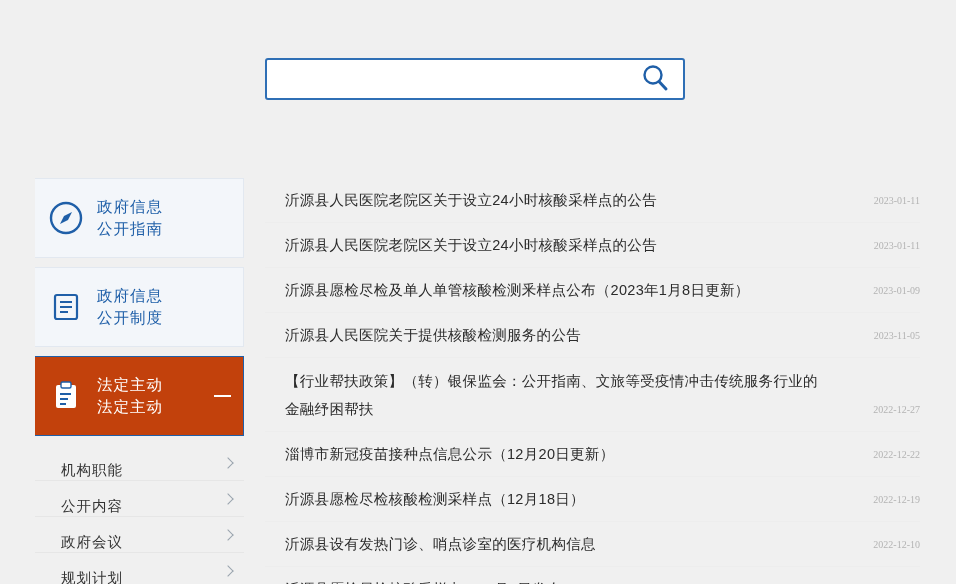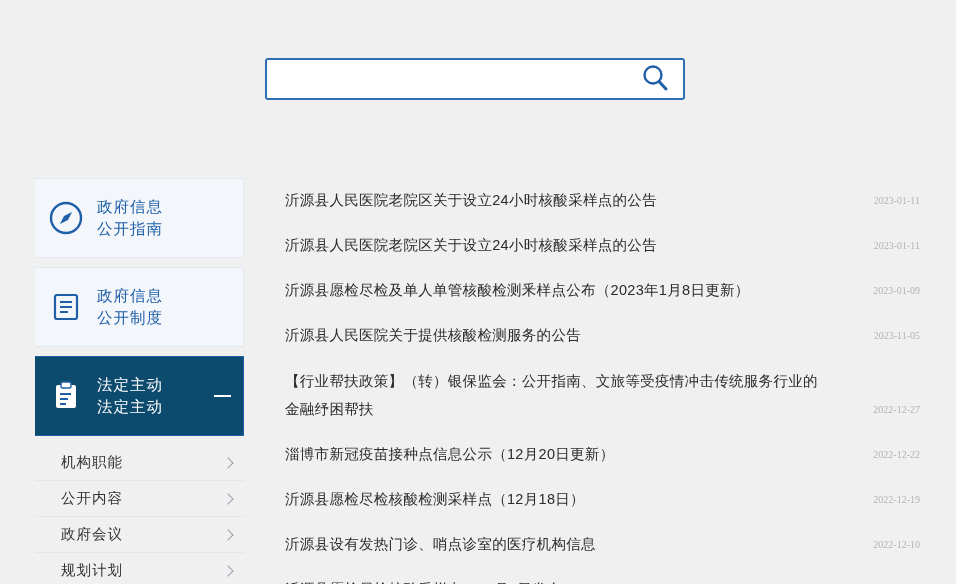--- a/index.html
+++ b/index.html
@@ -85,41 +85,41 @@
   }
   .nav-card .card-text {
     color: #1f5fa8;
     font-size: 15.5px;
     line-height: 22px;
     letter-spacing: 1px;
   }
   .nav-card .card-text div { white-space: nowrap; }
 
   .nav-card.active {
-    background: #0c4a6e;
+    background: #c2410c;
     border-color: #1f5fa8;
   }
   .nav-card.active .card-text { color: #ffffff; }
   .nav-card .minus {
     position: absolute;
     right: 12px;
     top: 50%;
     margin-top: -1px;
     width: 17px;
     height: 2px;
     background: #ffffff;
   }
   .sub-list {
     margin-top: 2px;
   }
   .sub-item {
     position: relative;
     height: 36px;
     display: flex;
-    align-items: center;
+    align-items: flex-end;
     border-bottom: 1px solid #e6e6e6;
     padding-left: 26px;
     box-sizing: border-box;
     cursor: pointer;
   }
   .sub-item span.label {
     font-size: 14.5px;
     color: #333333;
     letter-spacing: 1px;
   }

